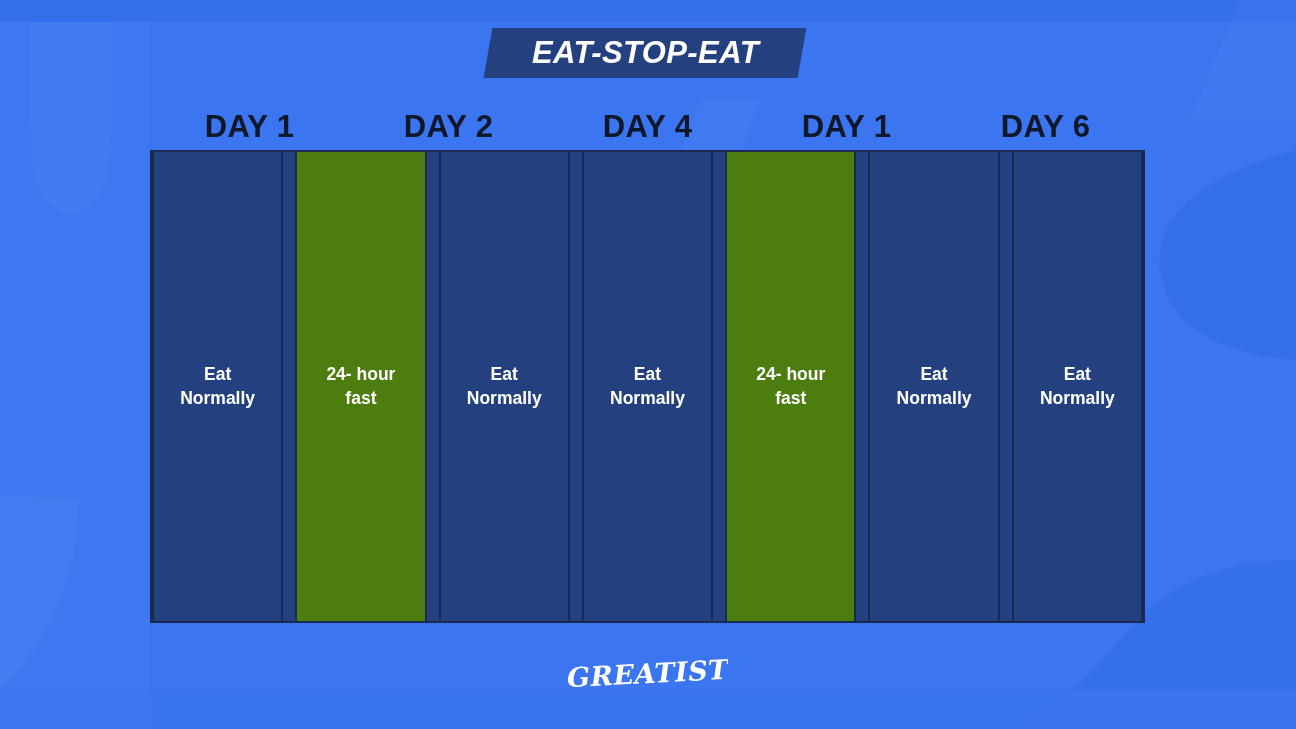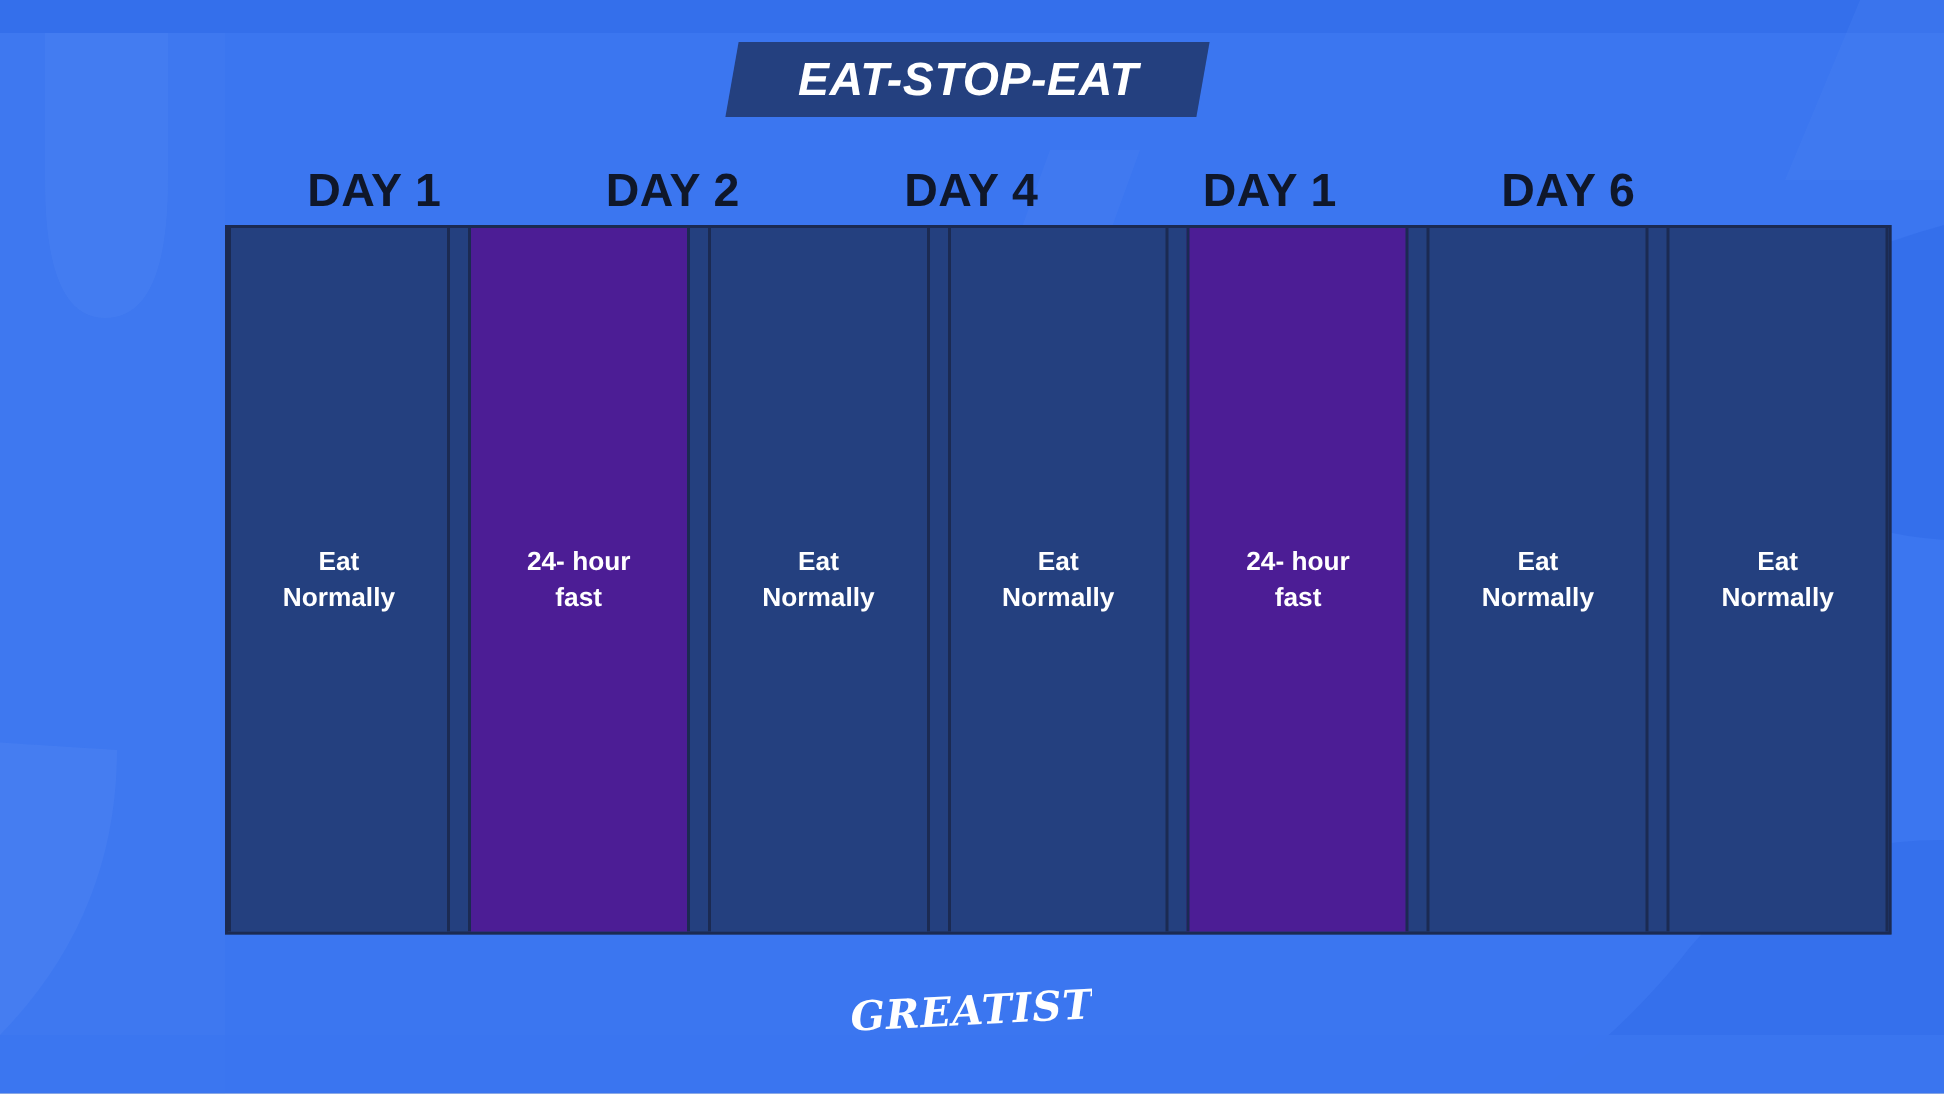--- a/index.html
+++ b/index.html
@@ -67,42 +67,42 @@
     letter-spacing: 0.3px;
     line-height: 36px;
     white-space: nowrap;
   }
 
   
   #chart-grid {
     position: absolute;
     left: 150px;
     top: 150px;
-    width: 1111px;
+    width: 995px;
     height: 473px;
     z-index: 3;
     display: flex;
     border: 2px solid #1b2a52;
     box-sizing: border-box;
     background: #24407f;
     gap: 12px;
   }
   .day-column {
     flex: 1 1 0;
     position: relative;
     display: flex;
     align-items: center;
     justify-content: center;
     box-sizing: border-box;
     border-left: 2px solid #1b2a52;
     border-right: 2px solid #1b2a52;
     background: #24407f;
   }
   .day-column.fast {
-    background: #4c1d95;
+    background: #4d7c0f;
   }
   .column-text {
     color: #ffffff;
     font-size: 17.5px;
     font-weight: bold;
     line-height: 1.34;
     text-align: center;
     white-space: pre-line;
     padding: 0 4px;
   }

